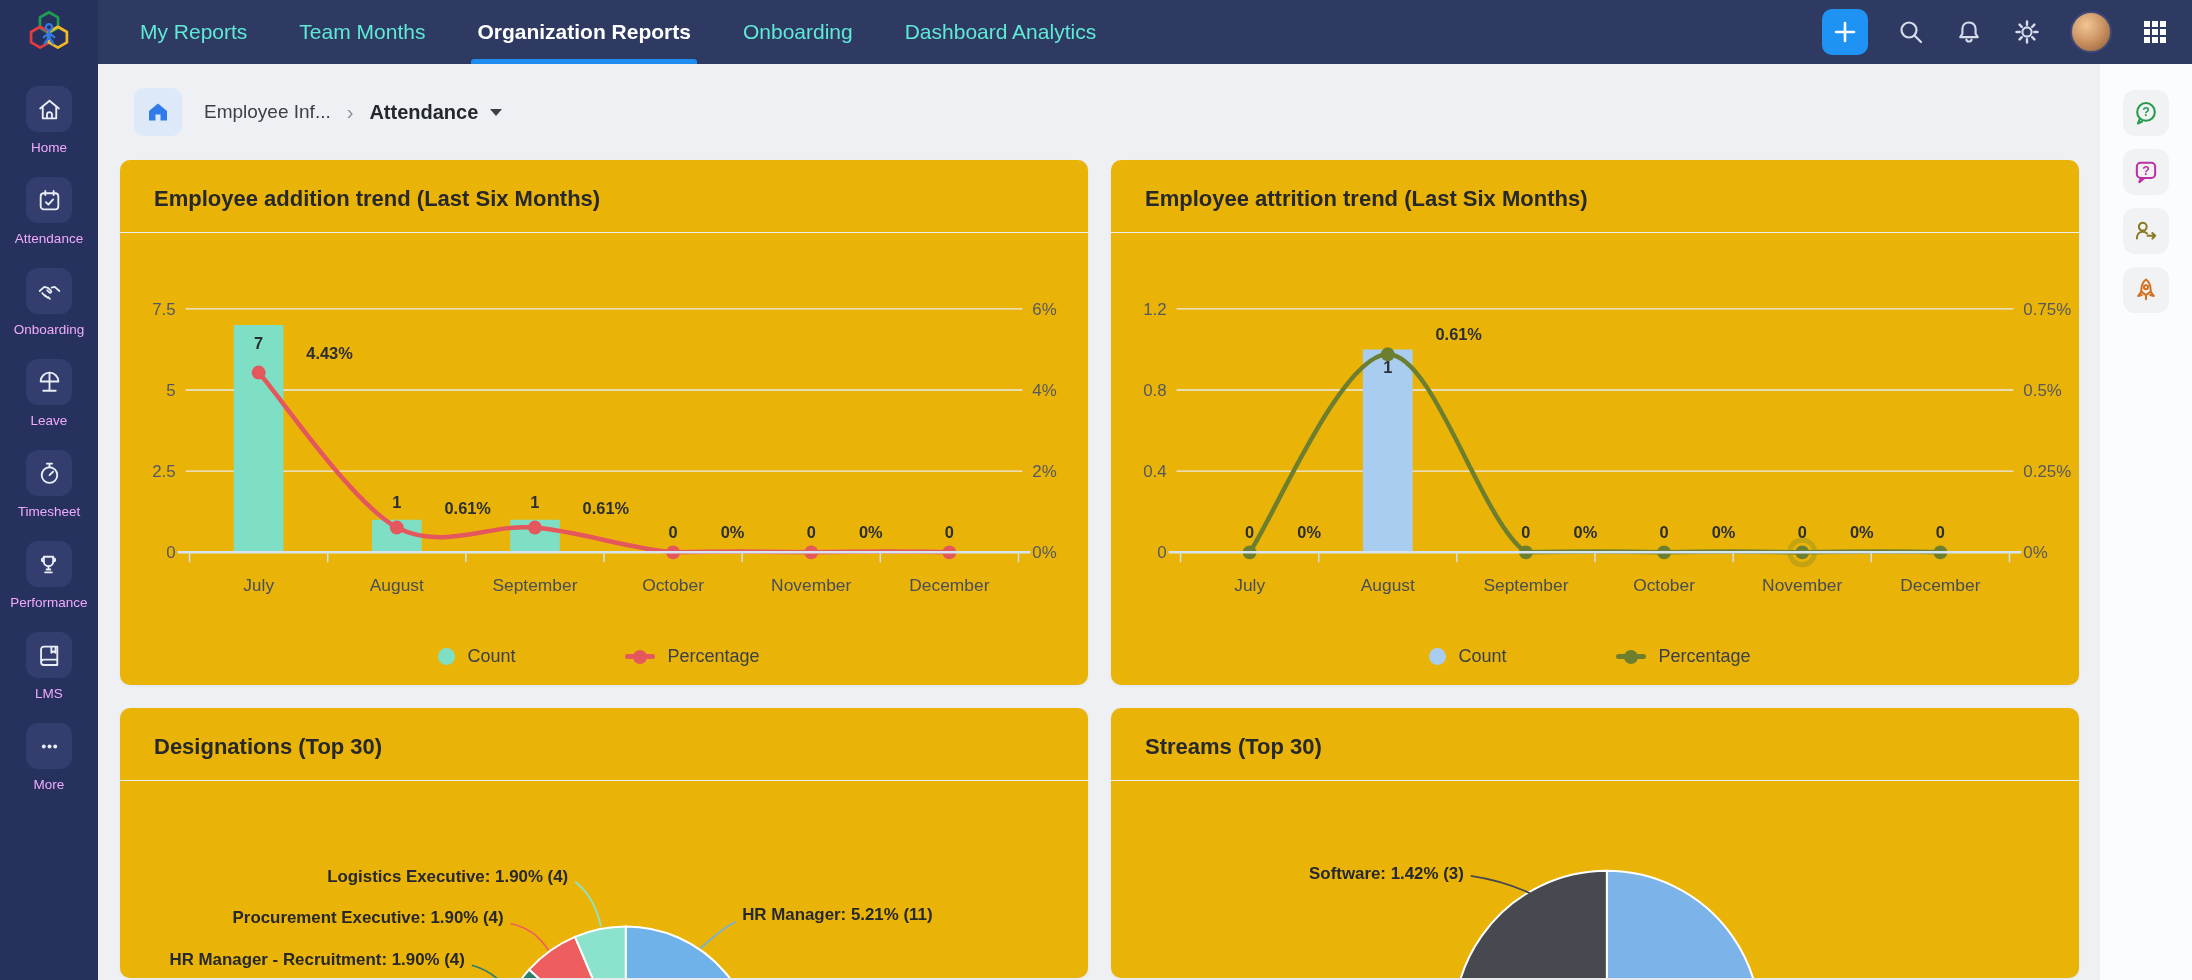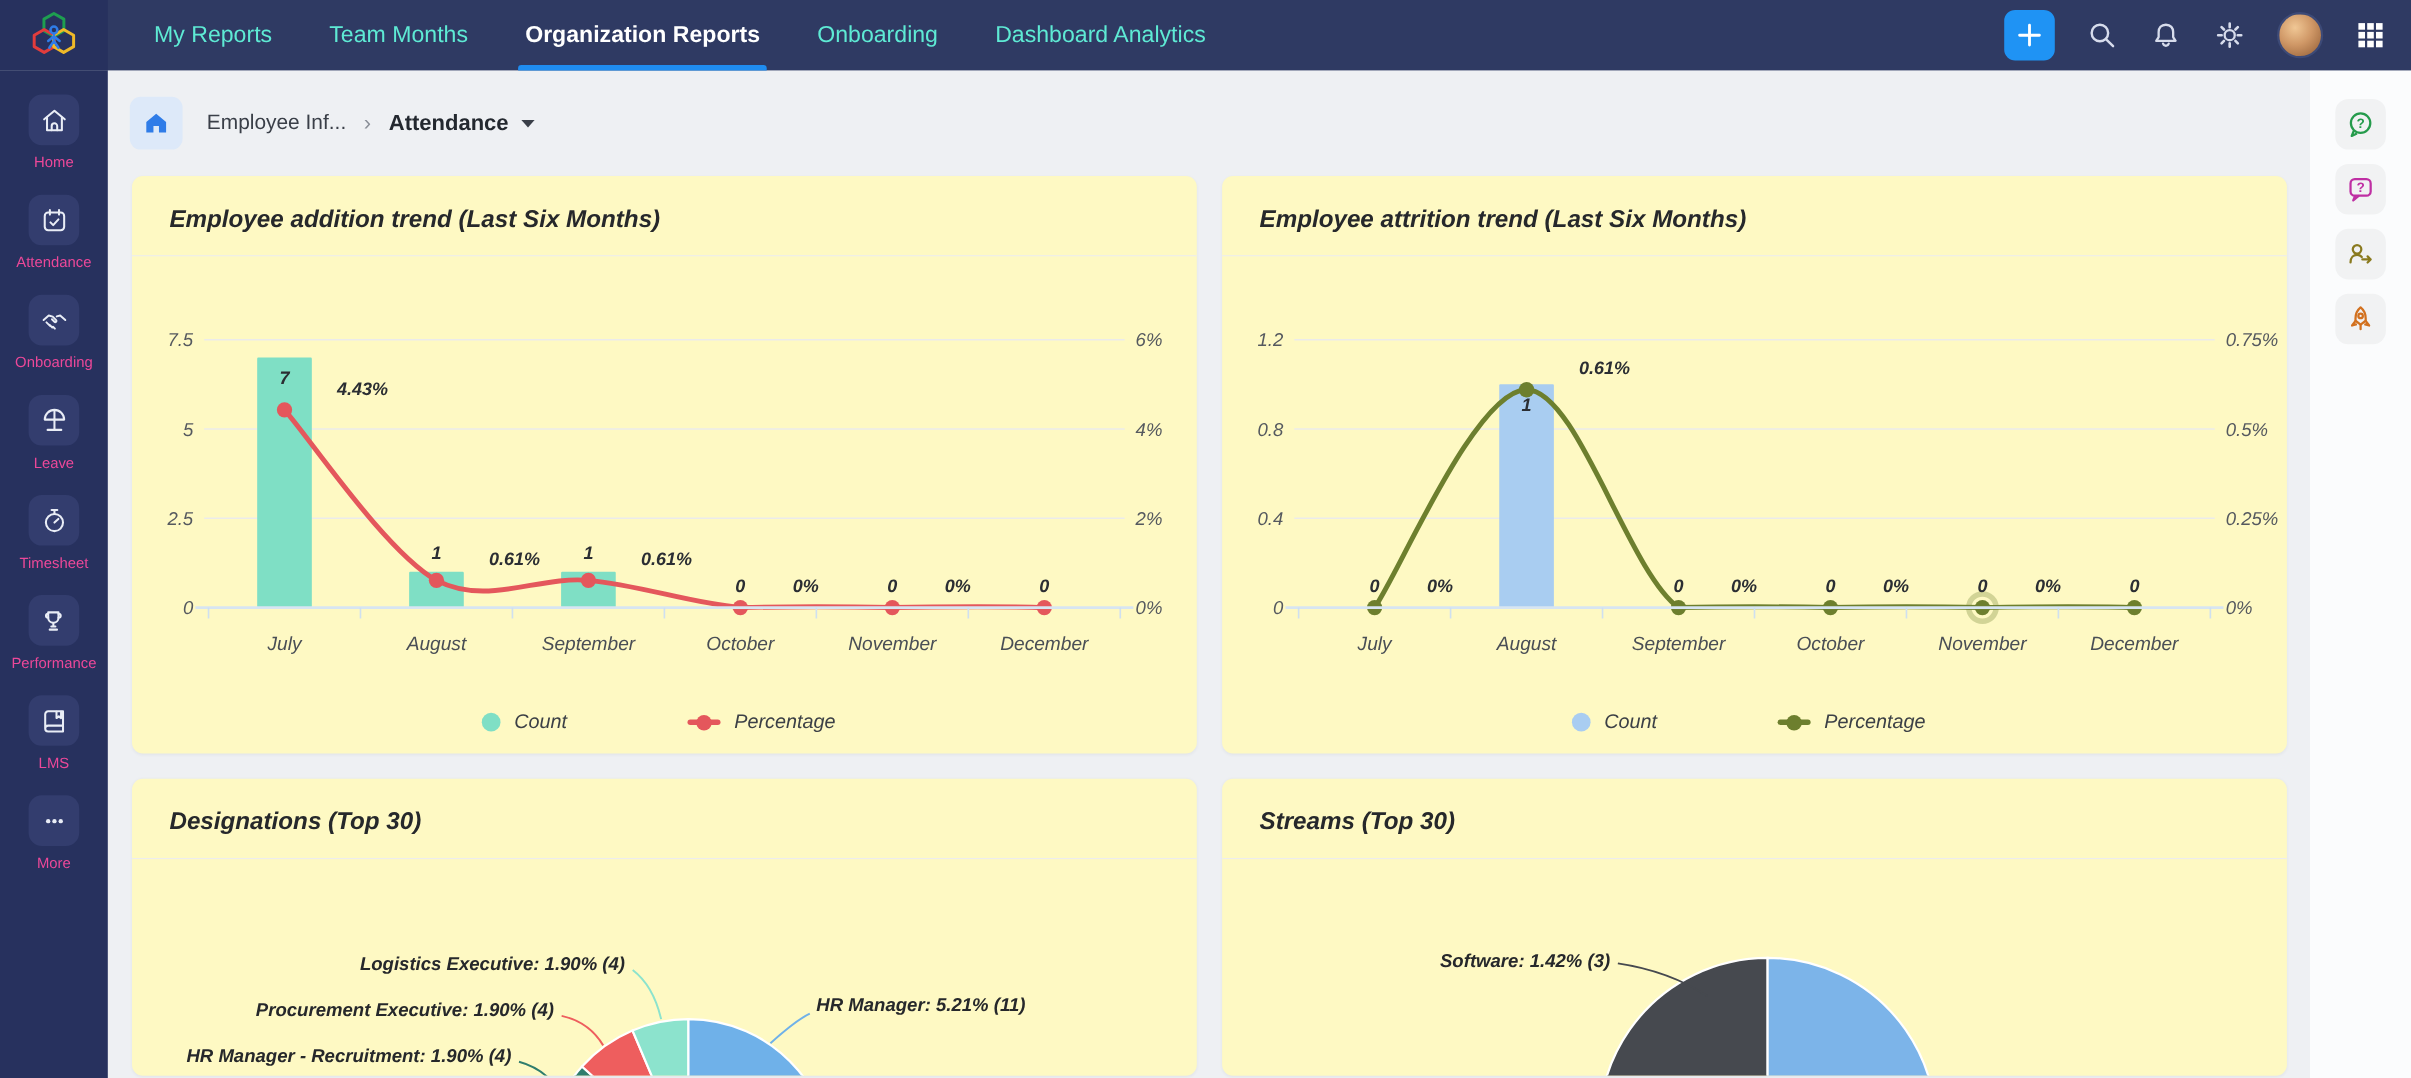--- a/index.html
+++ b/index.html
@@ -28,45 +28,45 @@
     border:2px solid #3d4a77; cursor:pointer; }
 
   
   .sidebar { position:absolute; left:0; top:64px; width:98px; height:916px;
     background:#27315e; display:flex; flex-direction:column; align-items:center;
     padding-top:22px; z-index:4; }
   .side-item { display:flex; flex-direction:column; align-items:center;
     margin-bottom:22px; cursor:pointer; }
   .side-tile { width:46px; height:46px; border-radius:12px; background:#333d6e;
     display:flex; align-items:center; justify-content:center; }
-  .side-label { margin-top:8px; font-size:13.5px; color:#ec4899; }
+  .side-label { margin-top:8px; font-size:13.5px; color:#f0abfc; }
 
   
   .rail { position:absolute; right:0; top:64px; width:92px; height:916px;
     background:#fbfcfd; display:flex; flex-direction:column; align-items:center;
     padding-top:26px; gap:13px; z-index:4; }
   .rail-tile { width:46px; height:46px; border-radius:12px; background:#f1f2f3;
     display:flex; align-items:center; justify-content:center; cursor:pointer; }
 
   
   .content { position:absolute; left:98px; top:64px; width:2002px; height:916px;
     background:#eef0f3; border-radius:14px 0 0 0; }
-  .crumb-row { display:flex; align-items:center; height:96px; padding-left:20px; }
+  .crumb-row { display:flex; align-items:center; height:96px; padding-left:36px; }
   .crumb-home { width:48px; height:48px; border-radius:10px; background:#dde9f9;
     display:flex; align-items:center; justify-content:center; cursor:pointer; }
   .crumb-module { margin-left:22px; font-size:19px; color:#3a3f48; cursor:pointer; }
   .crumb-sep { margin:0 16px; font-size:20px; color:#8a8f98; }
   .crumb-page { font-size:20px; color:#23282f; font-weight:600; cursor:pointer; }
   .crumb-caret { width:0; height:0; border-left:6px solid transparent;
     border-right:6px solid transparent; border-top:7px solid #3a3f48;
     margin-left:12px; display:inline-block; }
 
   .grid { display:grid; grid-template-columns:1fr 1fr; gap:23px; padding:0 21px 0 22px; }
-  .card { background:#fef9c3; border-radius:10px; position:relative;
-    box-shadow:0 1px 3px rgba(40,50,70,.06); overflow:hidden;font-style:italic; }
+  .card { background:#eab308; border-radius:10px; position:relative;
+    box-shadow:0 1px 3px rgba(40,50,70,.06); overflow:hidden; }
   .card.tall { height:525px; }
   .card.cut { height:270px; }
   .card-title { position:absolute; left:34px; top:26px; font-size:22px;
     font-weight:600; color:#26282b; }
   .card-divider { position:absolute; left:0; right:0; top:72px; height:1px;
     background:#ededee; }
   .chart-svg { position:absolute; left:0; top:100px; width:100%; height:370px; }
   .pie-svg { position:absolute; left:0; top:0; width:100%; height:270px; }
   .legend { position:absolute; left:0; right:10px; top:486px; display:flex;
     justify-content:center; gap:110px; align-items:center; }

